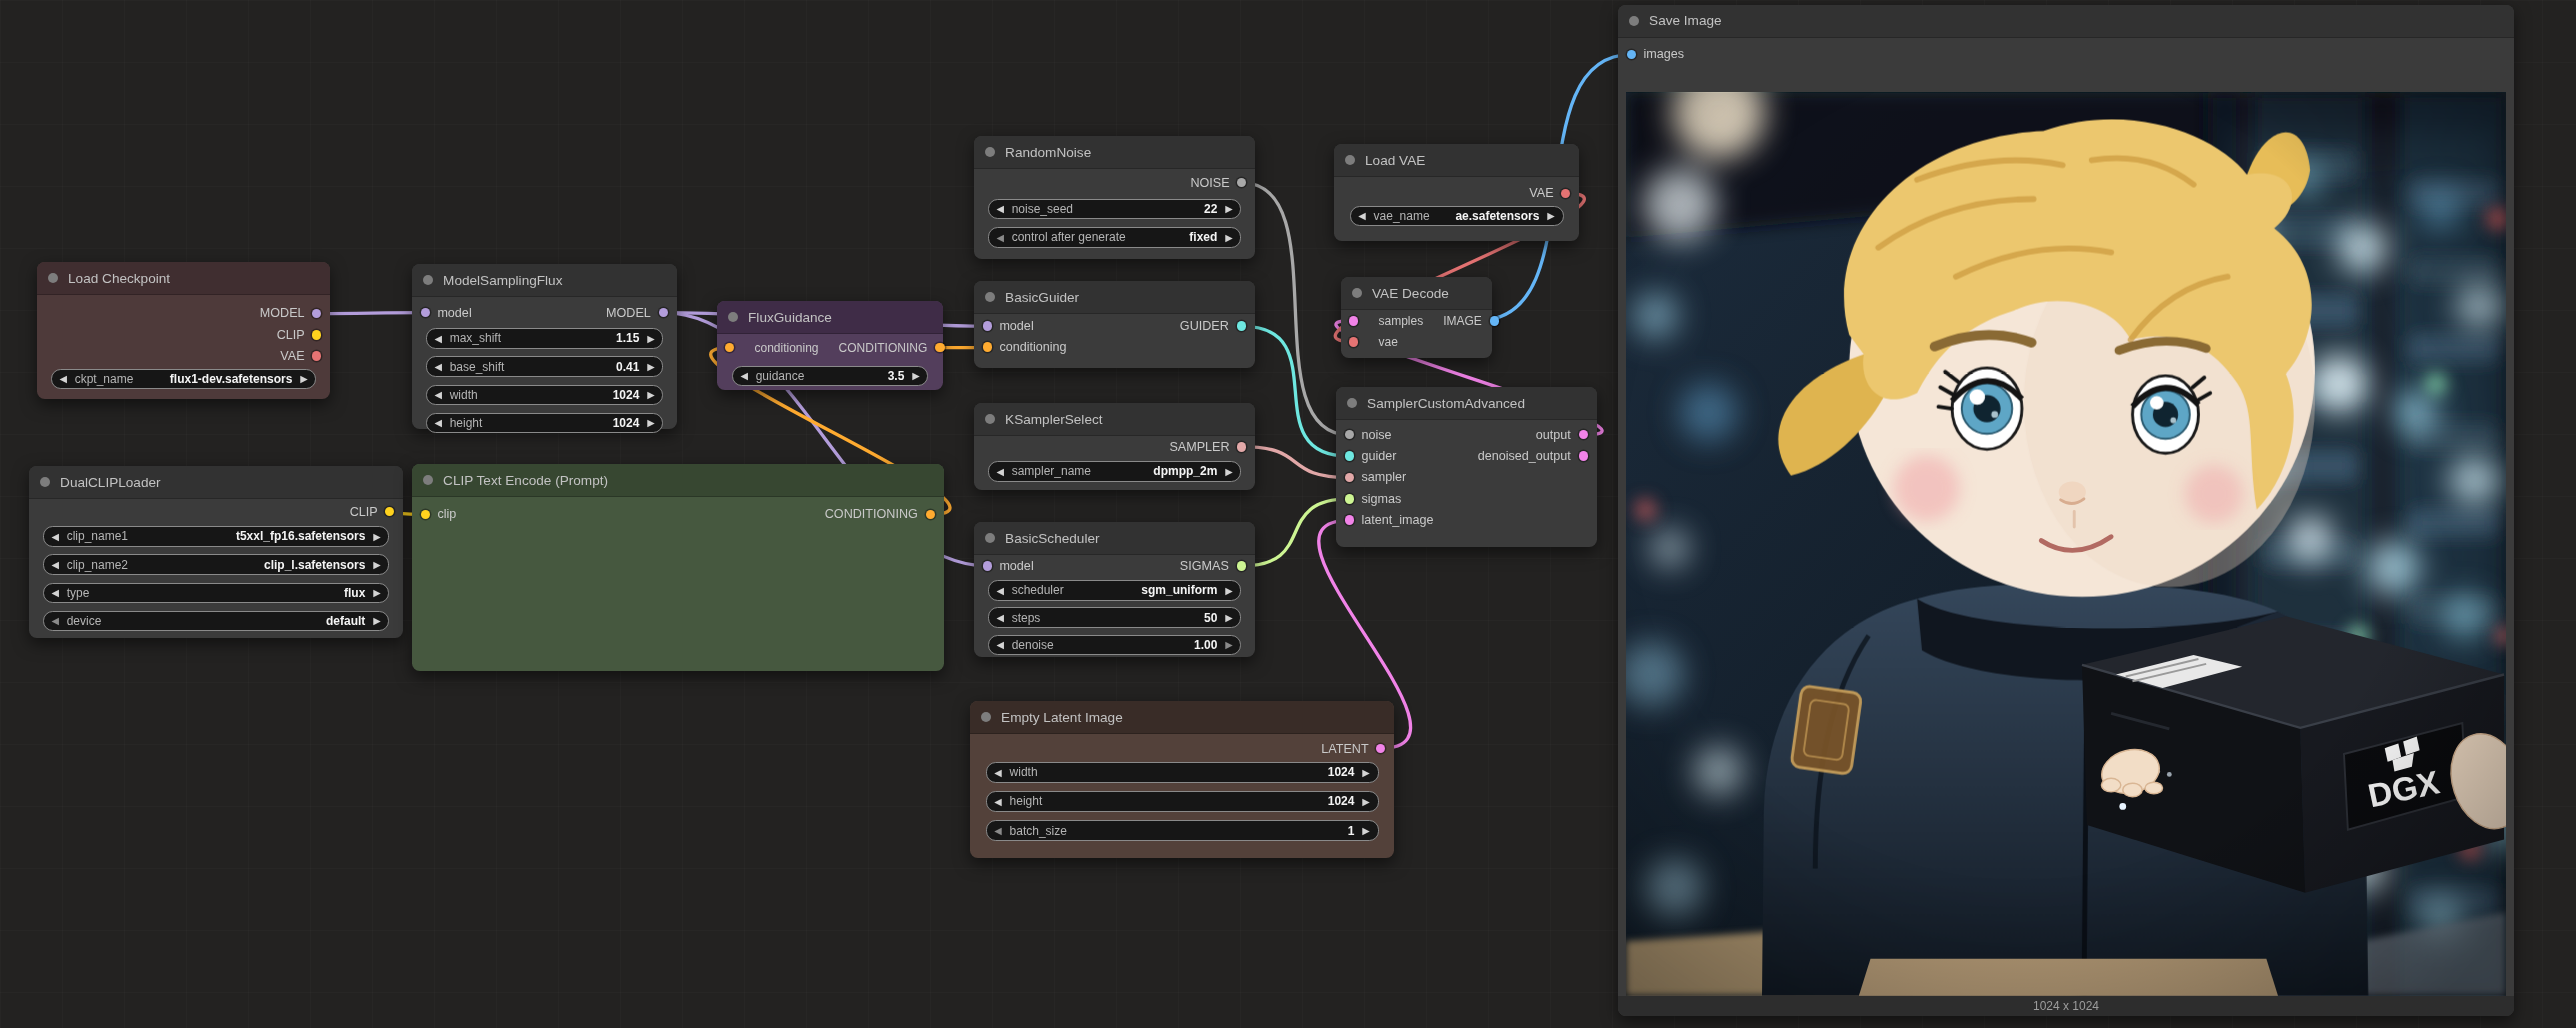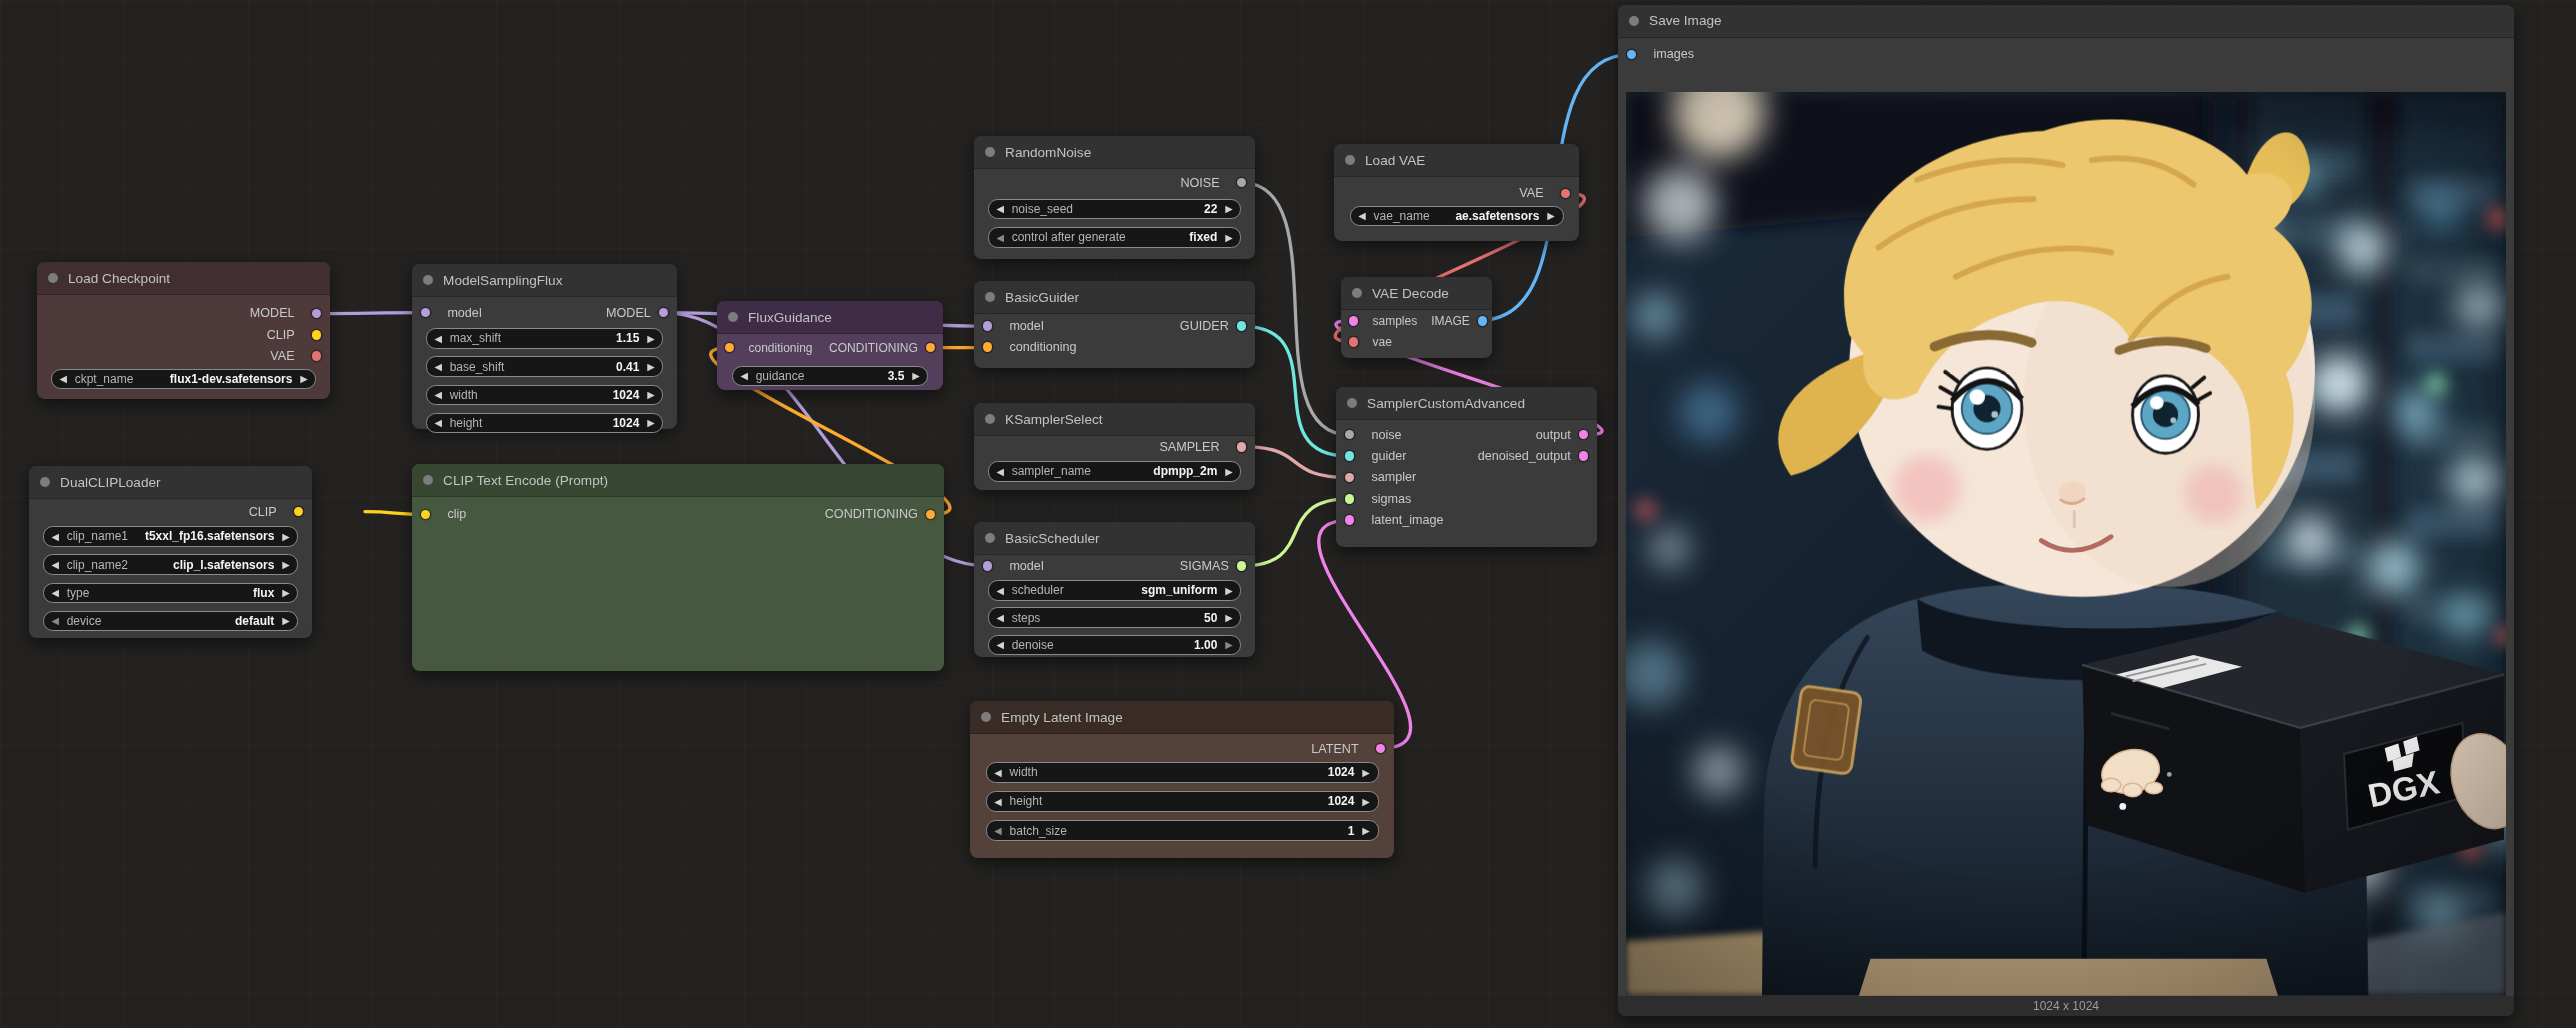--- a/index.html
+++ b/index.html
@@ -15,31 +15,31 @@
   .wires{position:absolute;left:0;top:0;z-index:1;pointer-events:none}
   .wires path{fill:none;stroke-width:3.4px;stroke-linecap:round}
 
   .node{position:absolute;z-index:2;background:var(--body,#3b3b3b);border-radius:7.8px;
     box-shadow:0 5.8px 15.5px rgba(0,0,0,.5);color:#c9c9c9;font-size:12.6px}
   .hd{height:33px;background:var(--hd,#323232);border-radius:7.8px 7.8px 0 0;
     display:flex;align-items:center;gap:9.7px;padding:0 10.7px;color:#c2c2c2;font-size:13.6px;
     white-space:nowrap;border-bottom:1px solid rgba(0,0,0,.22);box-sizing:border-box}
   .hdot{width:10.7px;height:10.7px;border-radius:50%;background:#7d7d7d;flex:none}
   .bd{box-sizing:border-box}
-  .row{display:flex;align-items:center;height:21.4px;padding:0 8.7px;gap:17px;color:#c9c9c9}
+  .row{display:flex;align-items:center;height:21.4px;padding:0 8.7px;gap:7px;color:#c9c9c9}
   .row .grow{flex:1}
   .sl{white-space:nowrap}
   .dot{width:9.7px;height:9.7px;border-radius:50%;flex:none;box-shadow:0 0 0 1.5px rgba(0,0,0,.35)}
   .og{margin-left:auto;display:flex;align-items:center;gap:7.8px}
   .wg{height:18.4px;margin:0 13.6px 7.8px;border:1px solid #8a8a8a;border-radius:9.7px;background:#161616;
     display:flex;align-items:center;gap:7.8px;padding:0 7.8px;font-size:12px;color:#b5b5b5;white-space:nowrap}
   .wg .wv{margin-left:auto;color:#f4f4f4;font-weight:700}
   .arr{font-size:9.7px;color:#d4d4d4;line-height:1;cursor:pointer}
   .arr.dim{color:#8a8a8a}
-  .tight .row{padding:0 7.8px;gap:14px;font-size:12px}
+  .tight .row{padding:0 7.8px;gap:20px;font-size:12px}
   .prompt{margin:12.6px 8.7px 0 9.7px;height:126px;background:#1c1c1c;border-radius:3.9px;
     color:#ececec;font-family:"DejaVu Sans Mono",monospace;font-size:12px;
     padding:5.8px 7.8px;box-sizing:border-box;white-space:pre-wrap;overflow:hidden;line-height:1.35}
   .si-img{position:absolute;left:7.8px;top:87px;width:880px;height:904px;overflow:hidden;background:#0d141d}
   .si-cap{position:absolute;left:0;right:0;top:991px;height:20.4px;background:#2d2d2d;
     display:flex;align-items:center;justify-content:center;color:#9d9d9d;font-size:12px;
     border-radius:0 0 7.8px 7.8px}
 </style>
 </head>
 <body>
@@ -84,21 +84,21 @@
       </div>
     <div class="wg" style="margin-top:1.9px">
       <span class="arr">◀</span>
       <span>ckpt_name</span>
       <span class="wv">flux1-dev.safetensors</span>
       <span class="arr">▶</span>
     </div>
   </div>
 </div>
 
-<div class="node" style="left:29px;top:466px;width:283px;height:172px">
+<div class="node" style="left:29px;top:466px;width:374px;height:172px">
   <div class="hd">
       <span class="hdot"></span>
     <span>DualCLIPLoader</span>
     </div>
   <div class="bd" style="padding-top:1.9px">
     <div class="row">
         <span class="grow"></span>
         <span class="sl">CLIP</span>
         <span class="dot" style="background: rgb(255, 210, 30);"></span>
       </div>

